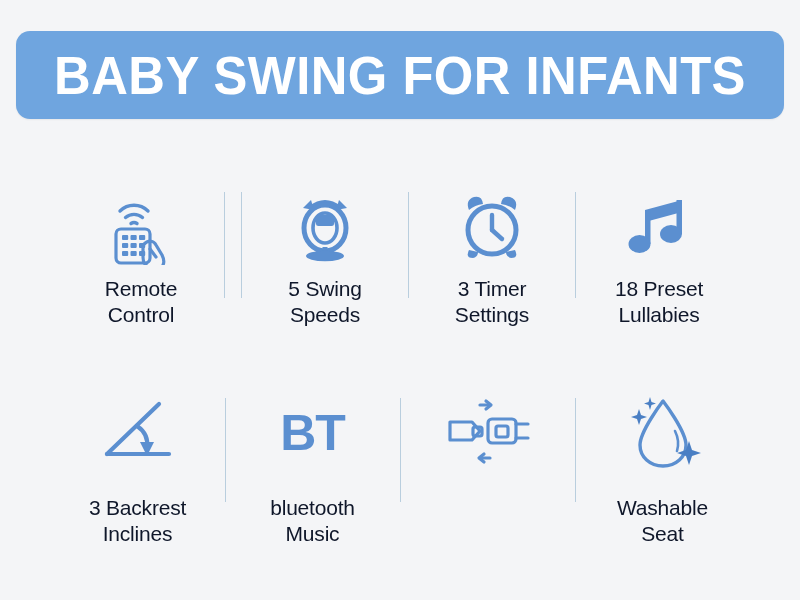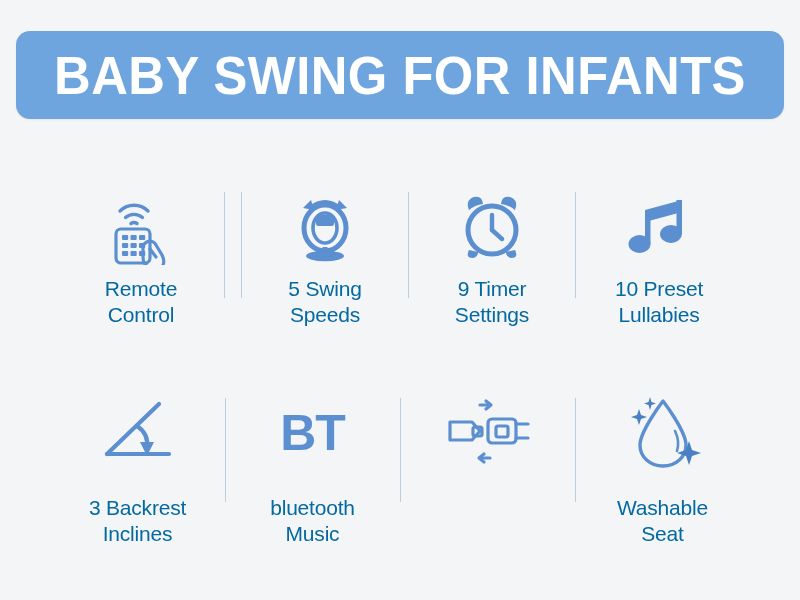--- a/index.html
+++ b/index.html
@@ -79,21 +79,21 @@
     height: 82px;
     display: flex;
     align-items: center;
     justify-content: center;
   }
   .icon-box svg { display: block; }
 
   .feature-label {
     margin-top: 8px;
     text-align: center;
-    color: #0369a1;
+    color: #0f172a;
     font-size: 21px;
     line-height: 1.22;
     font-family: "Liberation Sans", sans-serif;
     letter-spacing: -0.2px;
     white-space: pre-line;
   }
 
   .divider {
     width: 1px;
     background: #b9cede;
@@ -196,39 +196,39 @@
         <g stroke="#5b8fd0" stroke-width="4.4" stroke-linecap="round" fill="none">
           <path d="M36 23 L36 38"></path>
           <path d="M36 38 L46 47"></path>
         </g>
         <g fill="#5b8fd0">
           <path d="M13 58 Q9 66 17 66 Q22 65 22 60 Z"></path>
           <path d="M59 58 Q63 66 55 66 Q50 65 50 60 Z"></path>
         </g>
       </svg>
     </div>
-    <div class="feature-label">9 Timer
+    <div class="feature-label">3 Timer
 Settings</div>
   </div>
 
   <div class="divider"></div>
 
   <div class="feature">
     <div class="icon-box">
       <svg width="66" height="70" viewBox="0 0 66 70">
         <g fill="#5b8fd0">
           <path d="M19 18 L56 8 L56 20 L19 30 Z"></path>
           <rect x="19" y="18" width="5.5" height="34"></rect>
           <rect x="50.5" y="8" width="5.5" height="34"></rect>
           <ellipse cx="13.5" cy="52" rx="11" ry="9"></ellipse>
           <ellipse cx="45" cy="42" rx="11" ry="9"></ellipse>
         </g>
       </svg>
     </div>
-    <div class="feature-label">10 Preset
+    <div class="feature-label">18 Preset
 Lullabies</div>
   </div>
 
 </div>
 
 <div class="row row-2">
 
   <div class="feature">
     <div class="icon-box">
       <svg width="82" height="70" viewBox="0 0 82 70">

